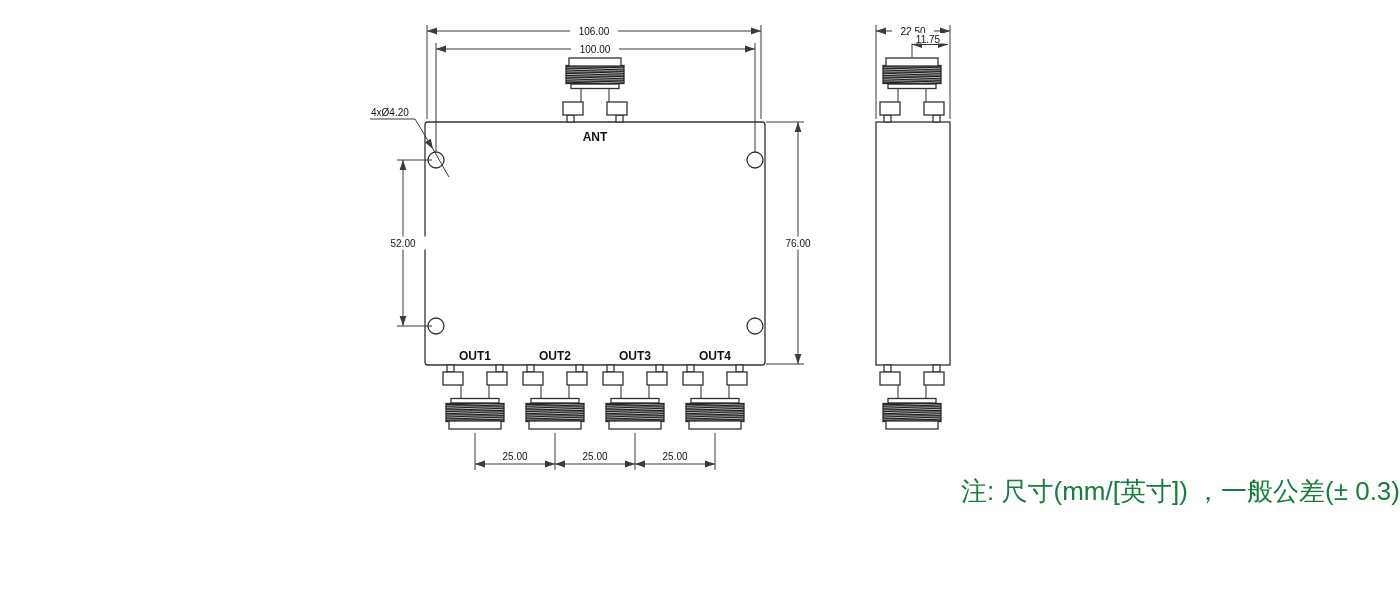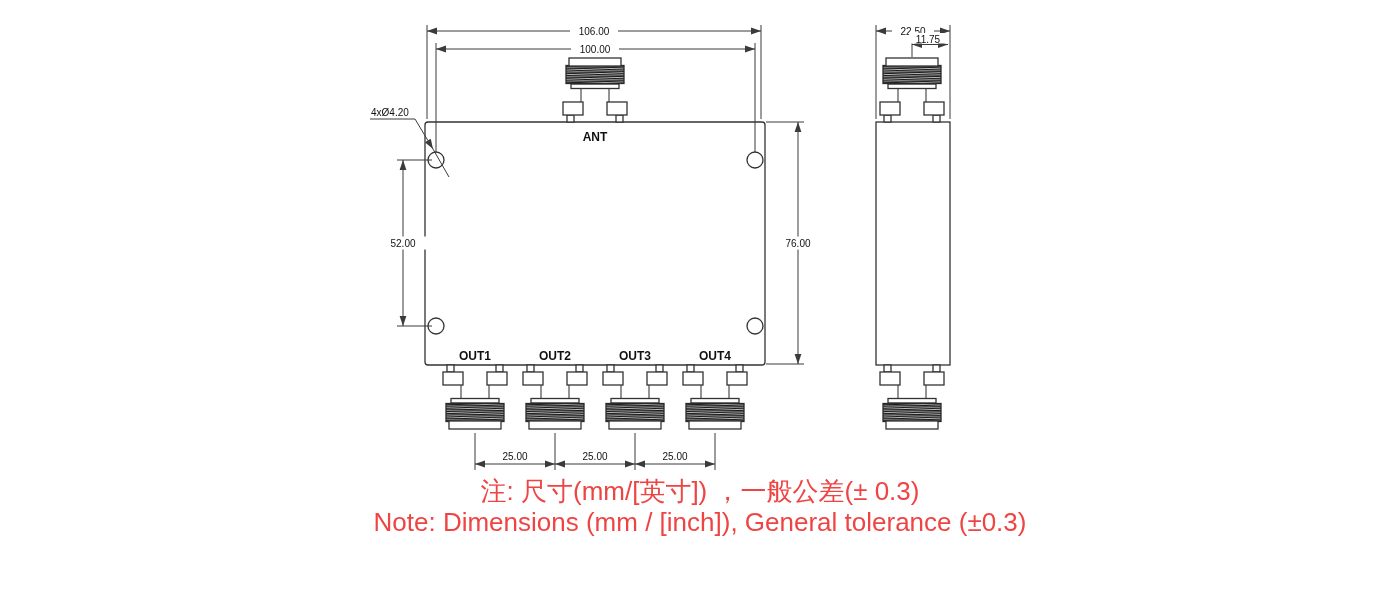--- a/index.html
+++ b/index.html
@@ -5,21 +5,21 @@
   html,body{margin:0;padding:0;background:#fff;}
   .canvas{position:relative;width:1400px;height:600px;background:#ffffff;overflow:hidden;
           font-family:"Liberation Sans",sans-serif;}
   svg{position:absolute;left:0;top:0;}
   .ln{stroke:#3b3b3b;stroke-width:1.1;fill:none;}
   .dln{stroke:#3b3b3b;stroke-width:1;fill:none;}
   .shape{stroke:#333333;fill:#ffffff;stroke-width:1.3;}
   .dimtxt{font-family:"Liberation Sans",sans-serif;font-size:10px;fill:#111111;}
   .porttxt{font-family:"Liberation Sans",sans-serif;font-size:12px;font-weight:700;fill:#111111;}
   .bg{fill:#ffffff;}
-  .notes{position:absolute;left:0;right:0;top:476px;text-align:center;color:#ef4444;}
+  .notes{position:absolute;left:0;right:0;top:476px;text-align:right;color:#15803d;}
   .note-line{font-size:26px;line-height:31px;white-space:nowrap;}
 </style>
 </head>
 <body>
 
 <div class="canvas">
   <svg width="1400" height="600" viewBox="0 0 1400 600">
     <defs>
       <marker id="arr" viewBox="0 0 10 8" refX="10" refY="4" markerWidth="10" markerHeight="8" markerUnits="userSpaceOnUse" orient="auto-start-reverse">
         <path d="M0,0.6 L10,4 L0,7.4 Z" fill="#3b3b3b"></path>
@@ -134,15 +134,14 @@
       <line class="dln" x1="555" y1="464" x2="635" y2="464" marker-start="url(#arr)" marker-end="url(#arr)"></line>
       <line class="dln" x1="635" y1="464" x2="715" y2="464" marker-start="url(#arr)" marker-end="url(#arr)"></line>
       <text class="dimtxt" x="515" y="460" text-anchor="middle">25.00</text>
       <text class="dimtxt" x="595" y="460" text-anchor="middle">25.00</text>
       <text class="dimtxt" x="675" y="460" text-anchor="middle">25.00</text>
     </g>
   </svg>
 
   <div class="notes">
     <div class="note-line">注: 尺寸(mm/[英寸]) ，一般公差(± 0.3)</div>
-    <div class="note-line">Note: Dimensions (mm / [inch]), General tolerance (±0.3)</div>
   </div>
 </div>
 
 </body></html>

